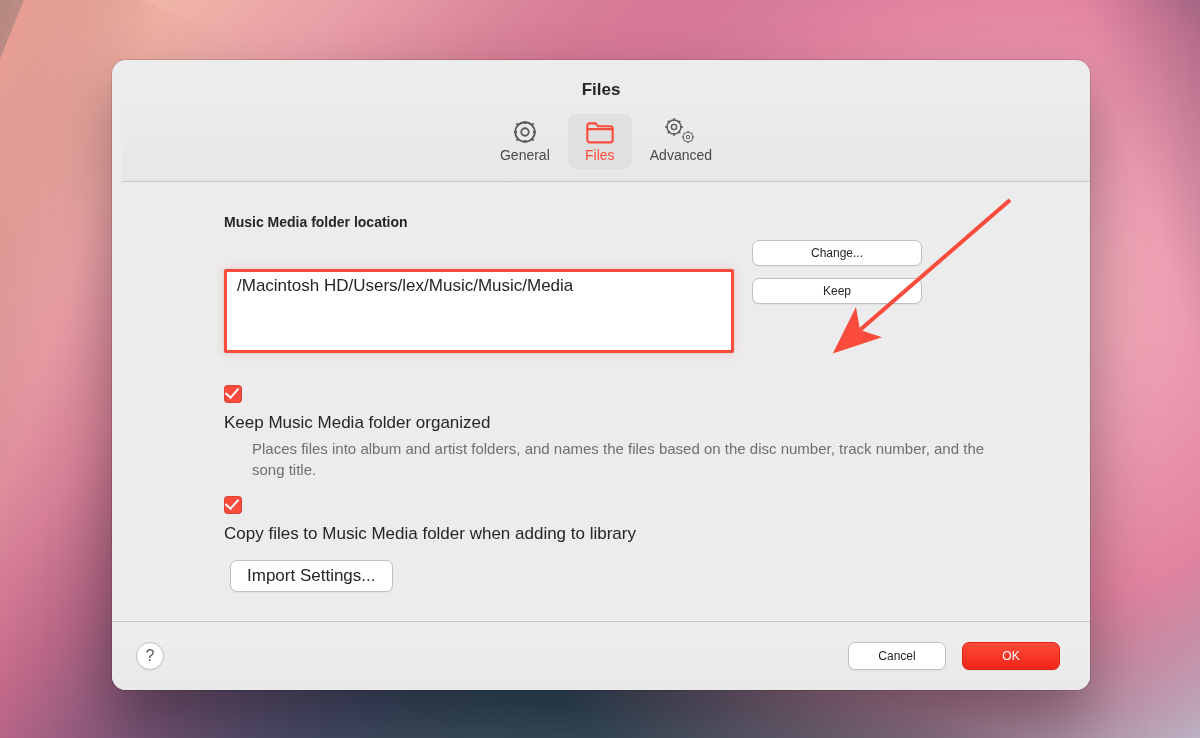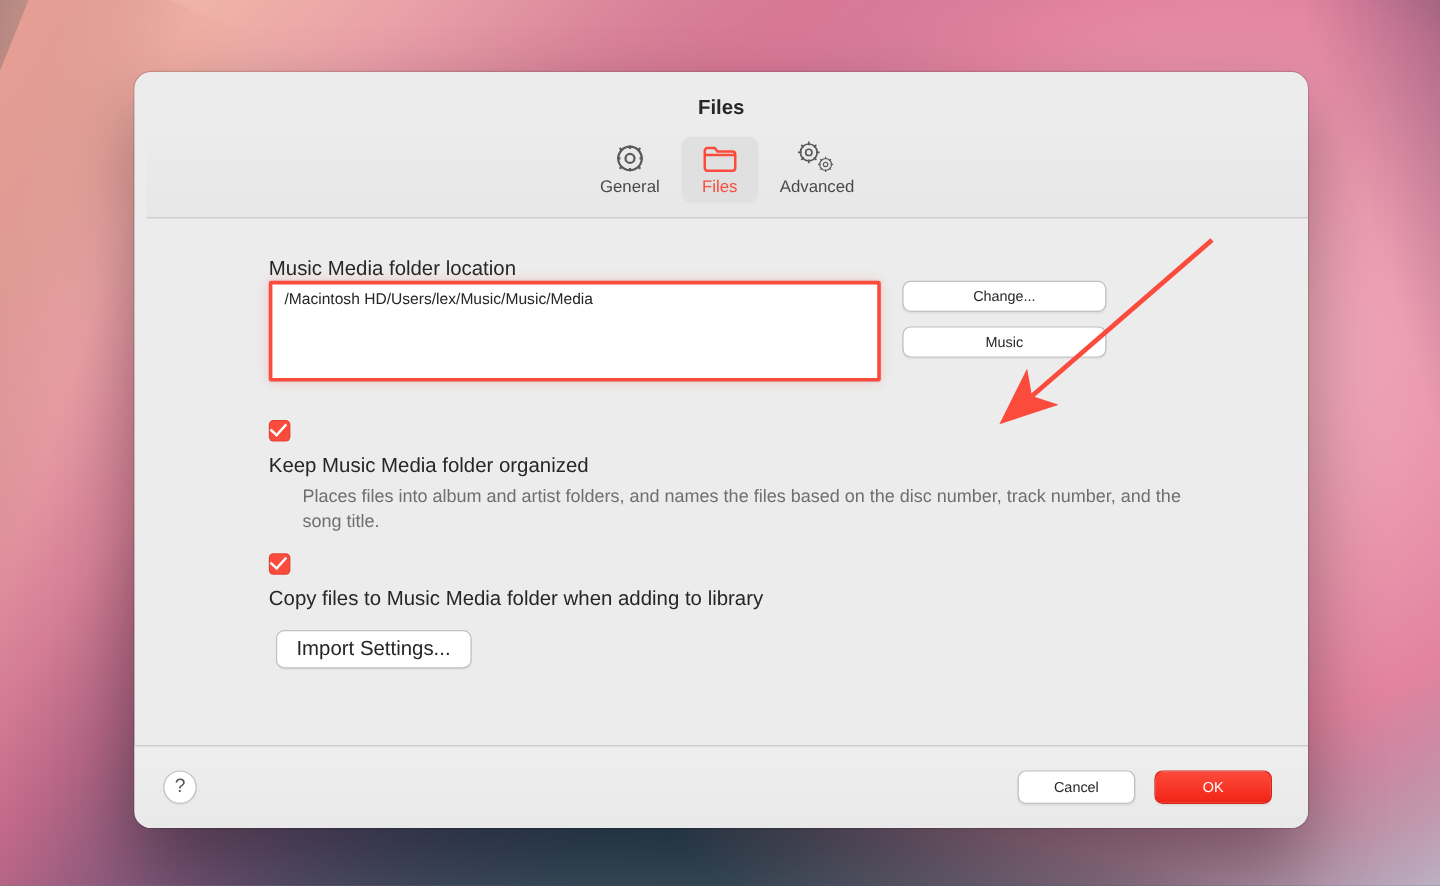--- a/index.html
+++ b/index.html
@@ -94,38 +94,40 @@
   .tab.active .tab-label { color: var(--accent); }
   .tab.active svg { stroke: var(--accent); }
   .tab svg { stroke: #5a5a5a; }
 
   .content {
     flex: 1;
     padding: 32px 64px 0 100px;
     position: relative;
   }
   .section-label {
-    font-size: 17px;
-    margin-bottom: 0;
+    font-size: 14px;
+    margin-bottom: 10px;
     color: var(--text);
     padding-left: 12px;
+    font-weight: bold;
   }
   .path-row {
     display: flex; align-items: flex-start; gap: 18px;
     padding-left: 12px;
   }
   .path-box {
     width: 510px; height: 84px;
     background: #fff;
     border: 3px solid var(--accent);
     border-radius: 2px;
     padding: 4px 10px;
-    font-size: 13px;
+    font-size: 17px;
     box-sizing: border-box;
     box-shadow: 0 0 0 1px rgba(0,0,0,.04), 0 0 10px rgba(250,75,60,.18);
+    margin-top: 29px;
   }
   .side-buttons {
     display: flex; flex-direction: column; gap: 12px;
     width: 120px;
   }
   .push-btn {
     background: var(--btn-bg);
     border: 1px solid var(--btn-border);
     border-radius: 7px;
     padding: 5px 24px;
@@ -272,21 +274,21 @@
   <div class="content">
 
     <div class="section-label">Music Media folder location</div>
 
     <div class="path-row">
       <div class="path-box">
         <span>/Macintosh HD/Users/lex/Music/Music/Media</span>
       </div>
       <div class="side-buttons">
         <div class="push-btn wide">Change...</div>
-        <div class="push-btn wide">Music</div>
+        <div class="push-btn wide">Keep</div>
       </div>
     </div>
 
     <div class="opts">
       <div class="check-row">
         <div class="checkbox"></div>
         <div class="check-label">Keep Music Media folder organized</div>
       </div>
       <div class="help-text">Places files into album and artist folders, and names the files based on the disc number, track number, and the song title.</div>
 

